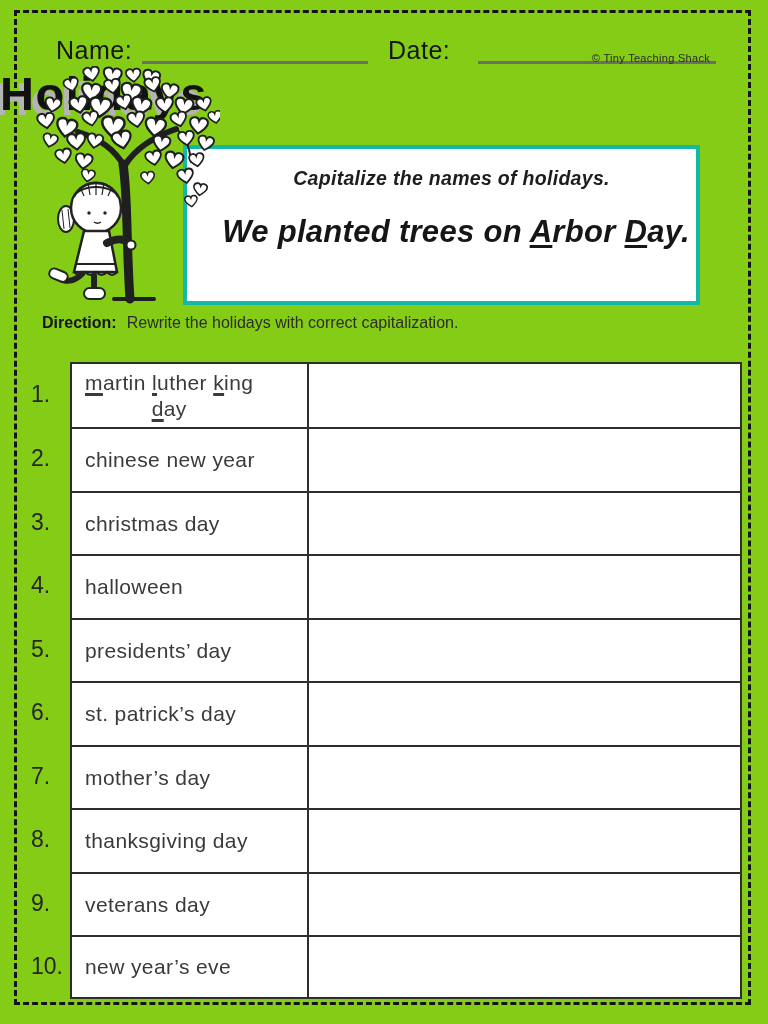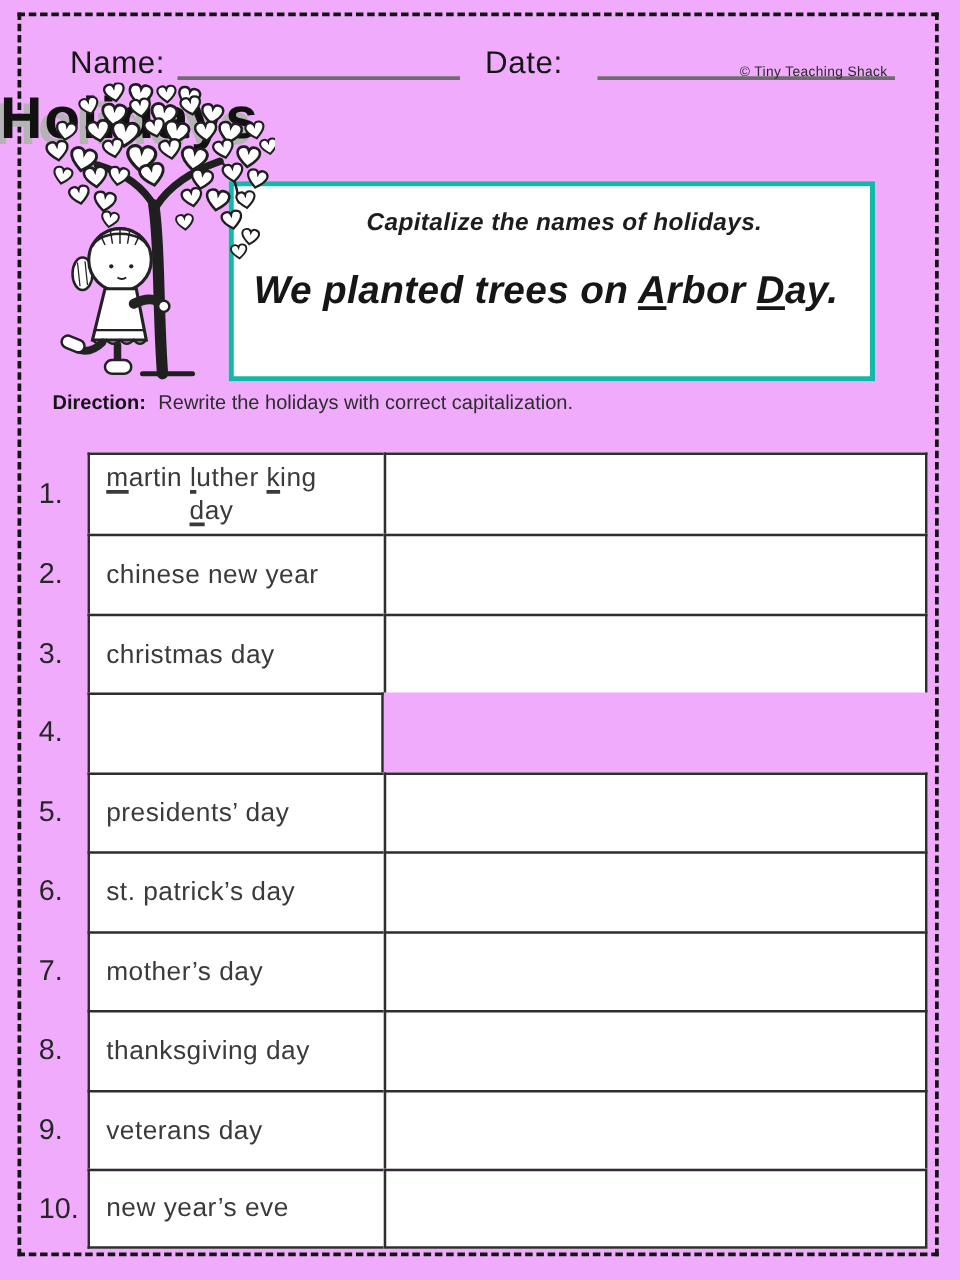--- a/index.html
+++ b/index.html
@@ -1,17 +1,17 @@
 <!DOCTYPE html>
 <html><head>
 <meta charset="utf-8">
 <style>
   html,body{margin:0;padding:0;background:#fff;}
   .page{
-    position:relative;width:768px;height:1024px;background:#f0abfc;
+    position:relative;width:768px;height:1024px;background:#84cc16;
     font-family:"Liberation Sans",sans-serif;color:#1f1f1f;overflow:hidden;
   }
   .dashed-border{
     position:absolute;left:14px;top:10px;width:737px;height:995px;
     border:3px dashed #141414;box-sizing:border-box;pointer-events:none;
   }
   
   .hdr-label{position:absolute;font-size:25px;letter-spacing:.5px;color:#161616;}
   .name-label{left:56px;top:36px;}
   .date-label{left:388px;top:36px;}
@@ -27,21 +27,21 @@
   
   .example-box{
     position:absolute;left:183px;top:145px;width:517px;height:160px;
     border:4px solid #14b8a6;box-sizing:border-box;background:#fff;z-index:1;
   }
   .example-instruction{
     margin:18px 10px 0 30px;text-align:center;font-size:19.5px;font-style:italic;
     font-weight:700;color:#1d1d1d;letter-spacing:.3px;
   }
   .example-sentence{
-    margin:24px 6px 0 16px;text-align:left;font-size:31px;font-style:italic;
+    margin:24px 6px 0 16px;text-align:right;font-size:31px;font-style:italic;
     font-weight:700;color:#161616;letter-spacing:.3px;
   }
   .u{text-decoration:underline;text-decoration-thickness:2.5px;text-underline-offset:3px;}
   
   .illustration{position:absolute;left:24px;top:66px;width:196px;height:242px;z-index:2;}
   
   .direction{position:absolute;left:42px;top:314px;margin:0;font-size:16px;color:#2c2c2c;}
   .direction-label{font-weight:700;color:#141414;margin-right:10px;}
   
   .table-area{position:absolute;left:28px;top:362px;width:716px;}
@@ -183,20 +183,23 @@
     <div class="t-row">
       <div class="num">3.</div>
       <div class="cell prompt">
         <div class="prompt-text"><span>christmas day</span></div>
       </div>
       <div class="cell answer"></div>
     </div>
 
     <div class="t-row">
       <div class="num">4.</div>
+      <div class="cell prompt">
+        <div class="prompt-text"><span>halloween</span></div>
+      </div>
       <div class="cell answer"></div>
     </div>
 
     <div class="t-row">
       <div class="num">5.</div>
       <div class="cell prompt">
         <div class="prompt-text"><span>presidents’ day</span></div>
       </div>
       <div class="cell answer"></div>
     </div>

